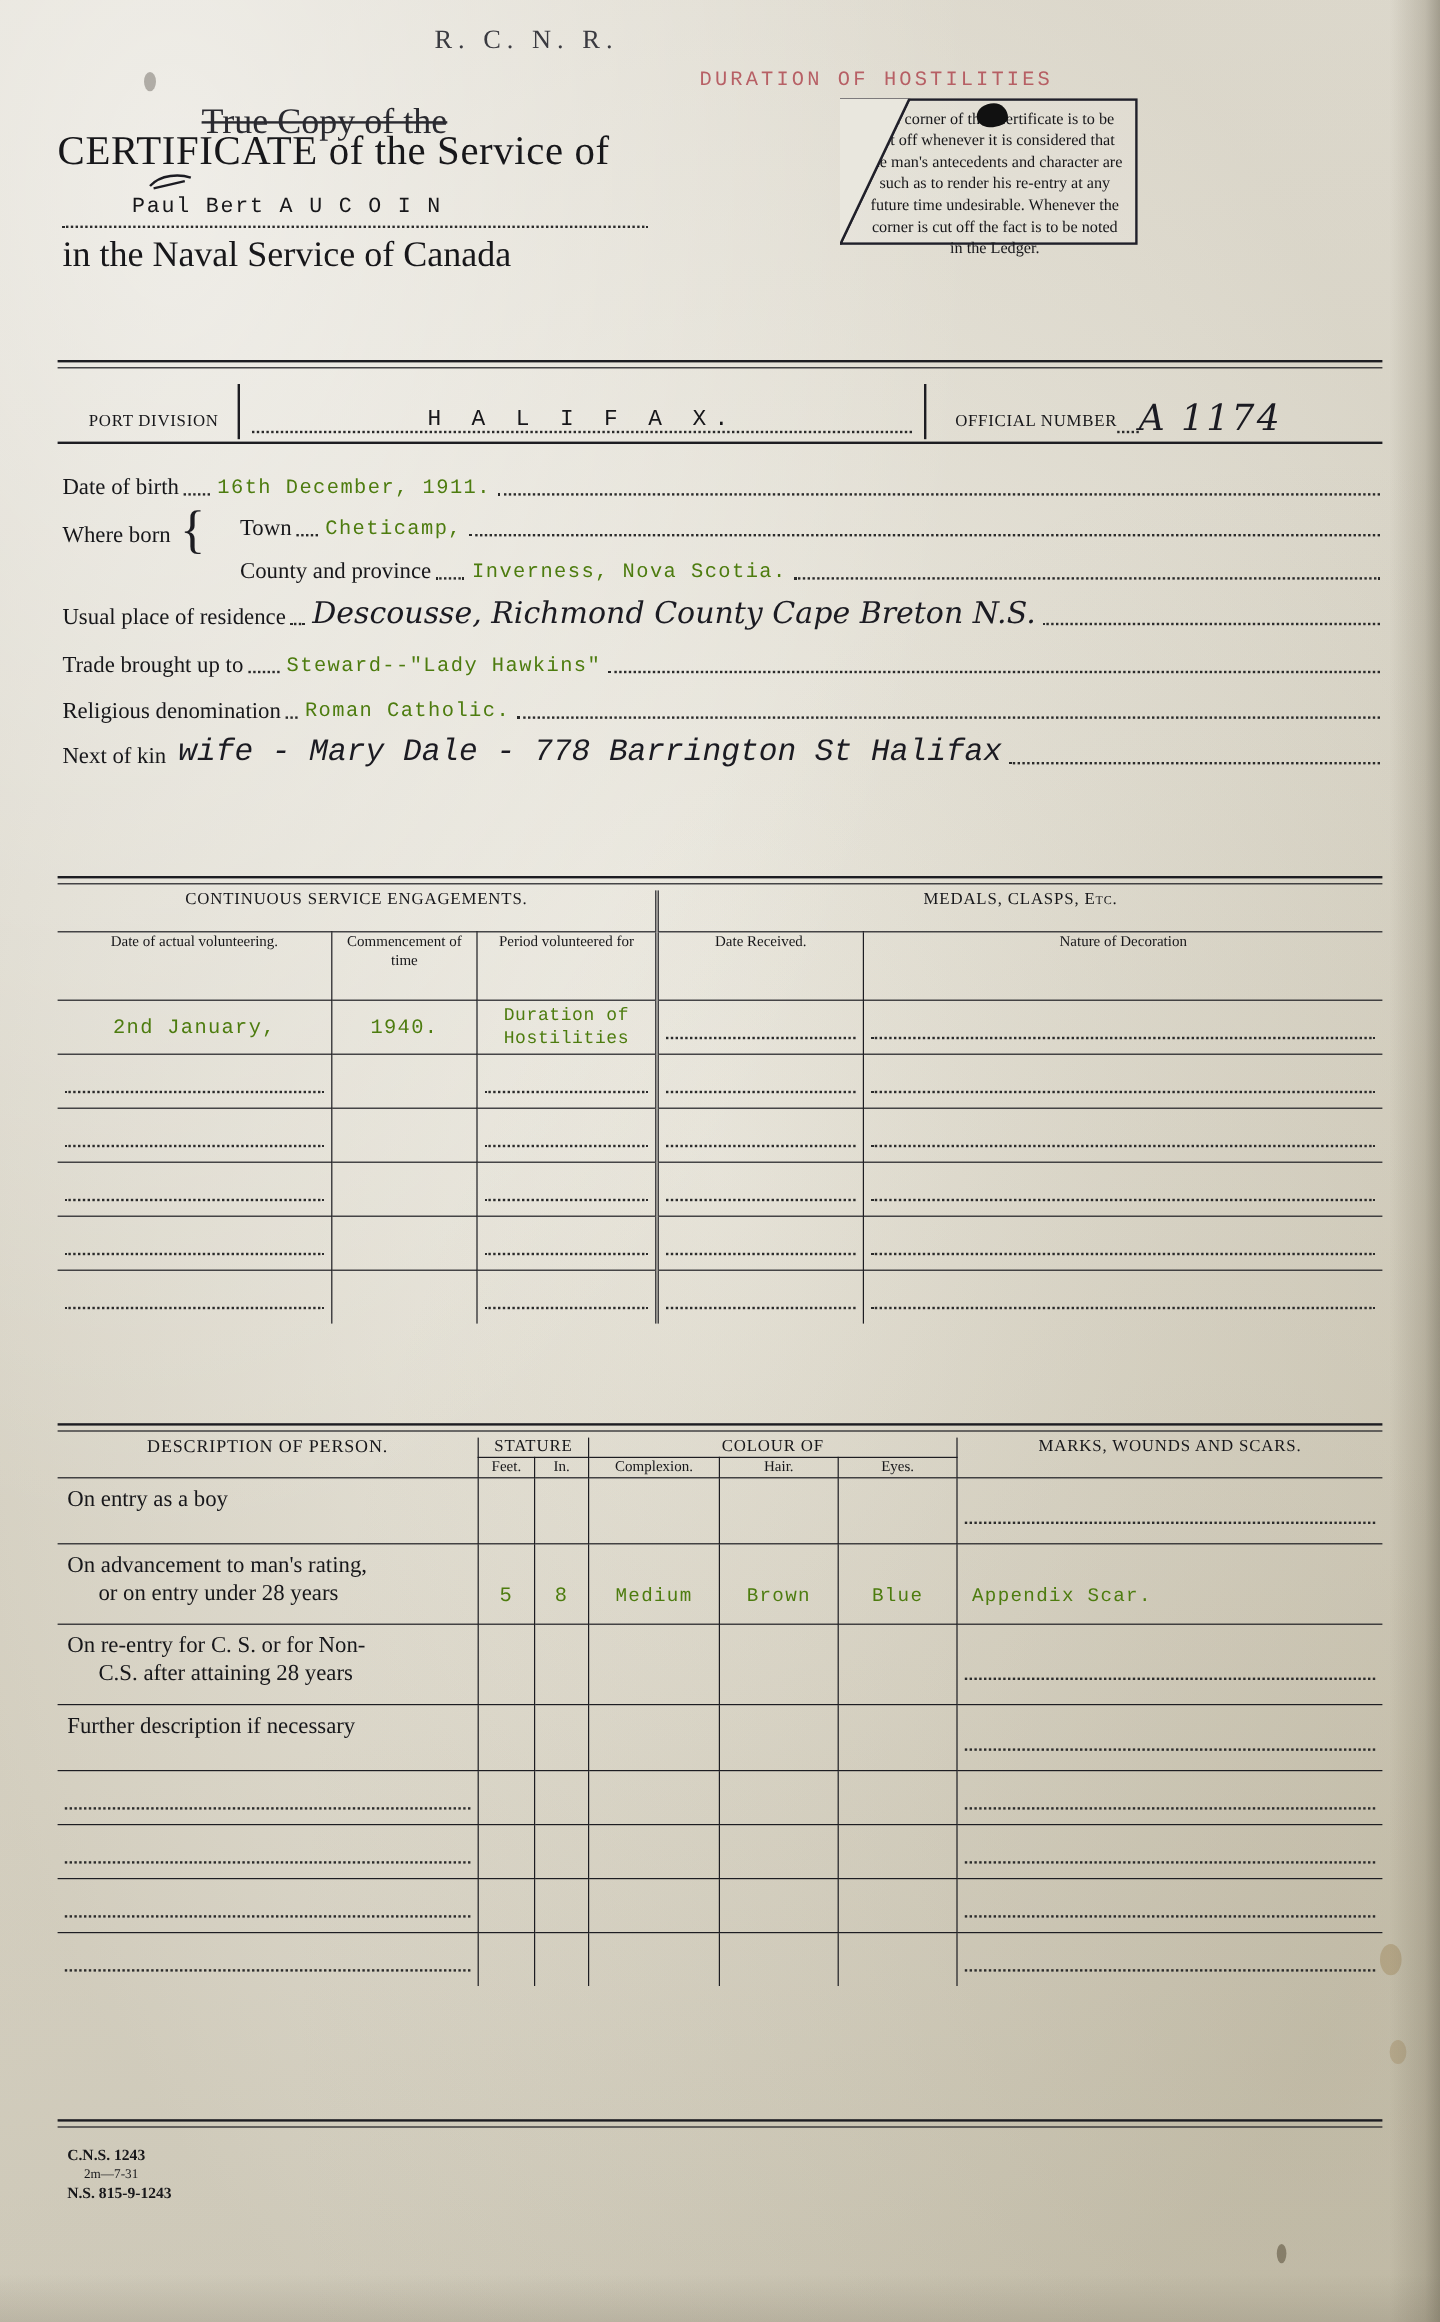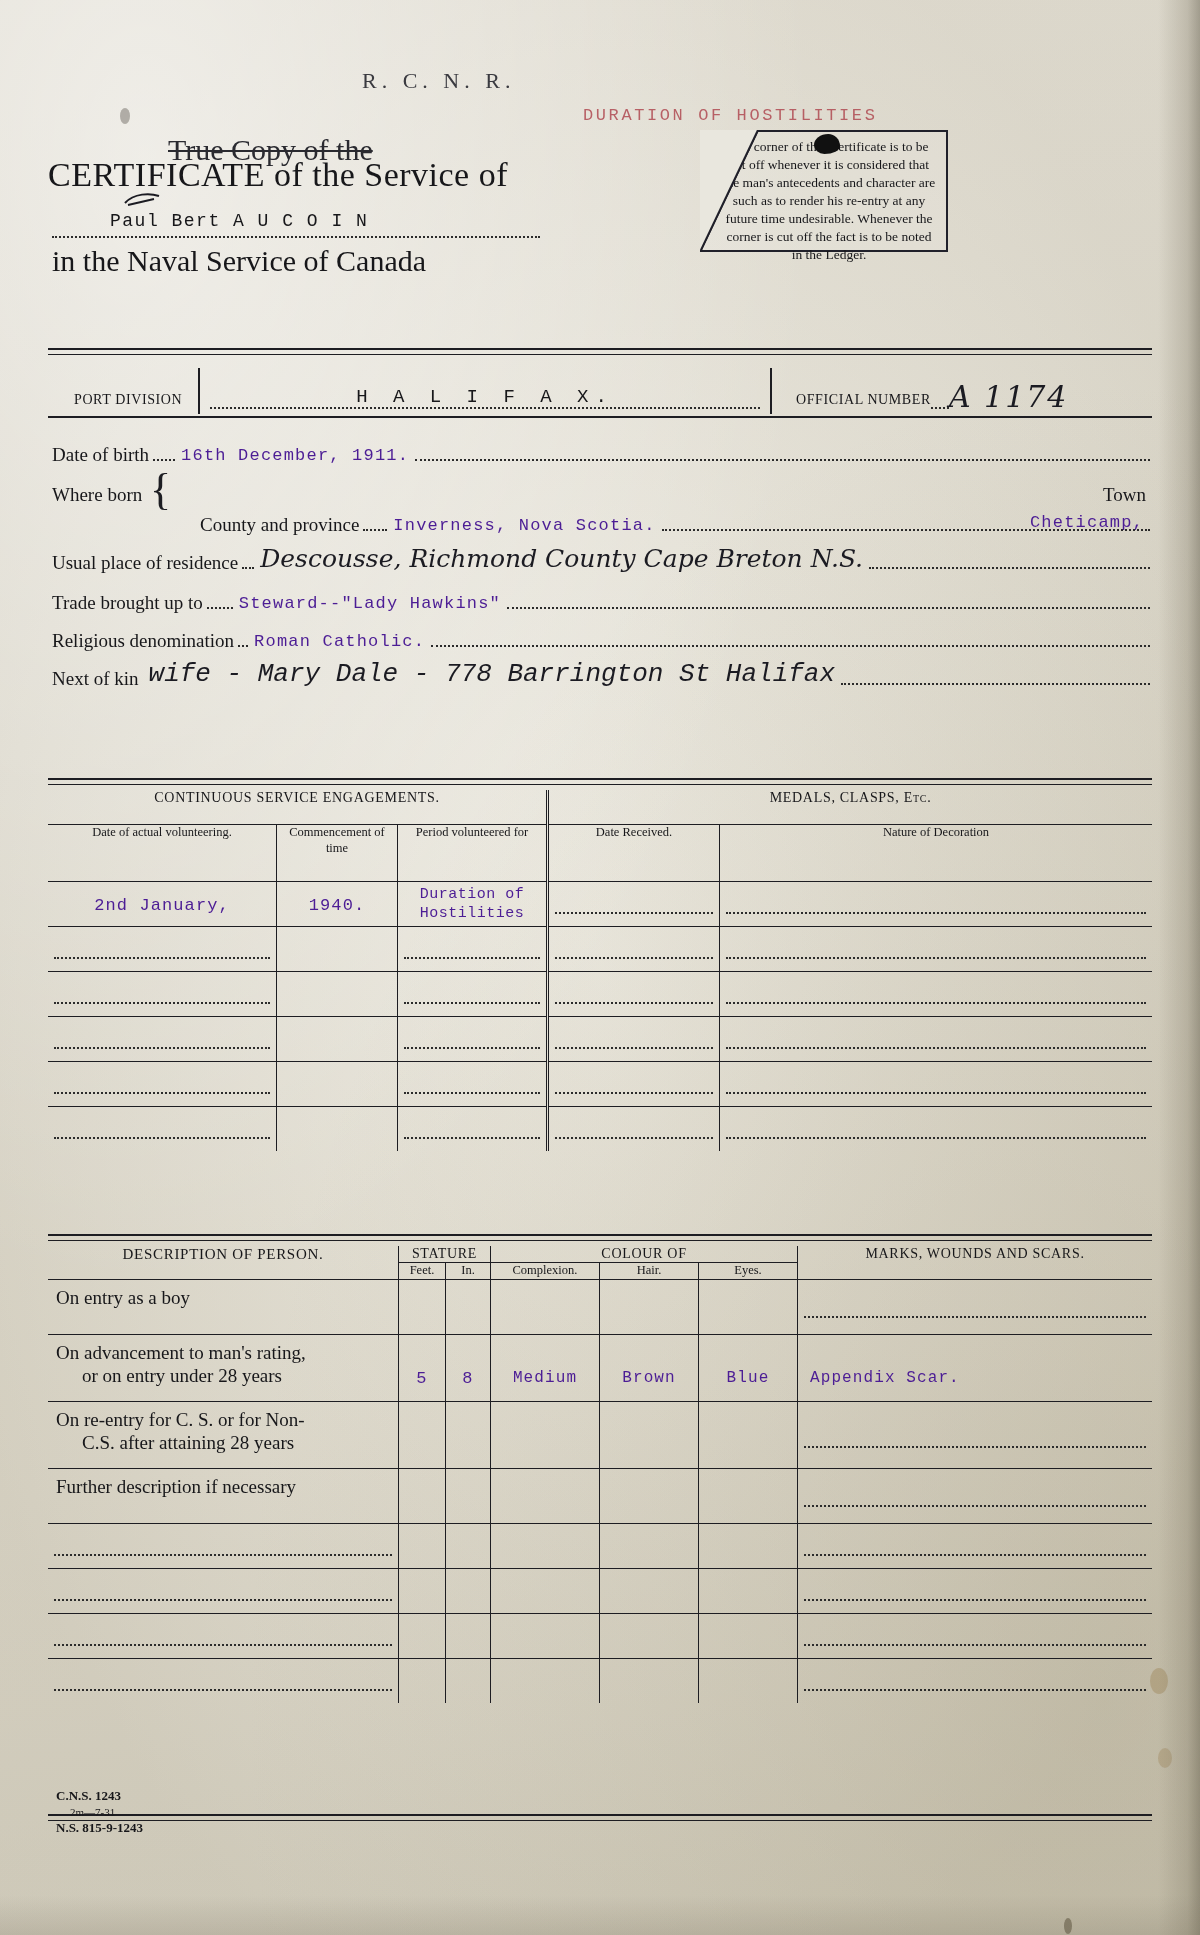--- a/index.html
+++ b/index.html
@@ -26,40 +26,39 @@
       radial-gradient(ellipse at 92% 88%, rgba(160,150,120,0.30), rgba(255,255,255,0) 55%),
       radial-gradient(ellipse at 50% 50%, rgba(255,255,255,0.20), rgba(140,130,105,0.18) 80%),
       linear-gradient(170deg, #efece3 0%, #e8e5da 35%, #e3dfd2 70%, #d9d5c6 100%);
     pointer-events: none;
     z-index: 0;
   }
   .sheet {
     position: absolute;
     inset: 0;
     z-index: 2;
-    margin-top: 48px;
   }
   .dark-edge-right {
     position: absolute;
     top: 0; right: 0; width: 42px; height: 100%;
     background: linear-gradient(to right, rgba(120,112,92,0) 0%, rgba(120,112,92,0.28) 70%, rgba(90,84,66,0.45) 100%);
     z-index: 3; pointer-events: none;
   }
   .dark-edge-bottom {
     position: absolute;
     bottom: 0; left: 0; width: 100%; height: 40px;
     background: linear-gradient(to bottom, rgba(120,112,92,0) 0%, rgba(120,112,92,0.22) 100%);
     z-index: 3; pointer-events: none;
   }
 
   
   .typed {
     font-family: "Liberation Mono", monospace;
     letter-spacing: 1.2px;
-    color: #4c1d95;
+    color: #4d7c0f;
     font-size: 17px;
   }
   .hand {
     font-family: "DejaVu Serif", serif;
     font-style: italic;
     color: #1b1b22;
   }
 
   
   .dots {
@@ -370,21 +369,21 @@
     <div class="field" style="top:392px;">
       <span class="flabel">Date of birth</span>
       <span class="dots" style="max-width:22px;"></span>
       <span class="fval typed">16th December, 1911.</span>
       <span class="dots"></span>
     </div>
 
     <div style="position:absolute; left:52px; top:436px; font-size:19px;">Where born</div>
     <div class="brace">{</div>
 
-    <div class="field" style="top:436px; left:200px; width:950px;flex-direction:column;">
+    <div class="field" style="top:426px; left:200px; width:950px;">
       <span class="flabel">Town</span>
       <span class="dots" style="max-width:18px;"></span>
       <span class="fval typed">Cheticamp,</span>
       <span class="dots"></span>
     </div>
 
     <div class="field" style="top:462px; left:200px; width:950px;">
       <span class="flabel">County and province</span>
       <span class="dots" style="max-width:24px;"></span>
       <span class="fval typed">Inverness, Nova Scotia.</span>

